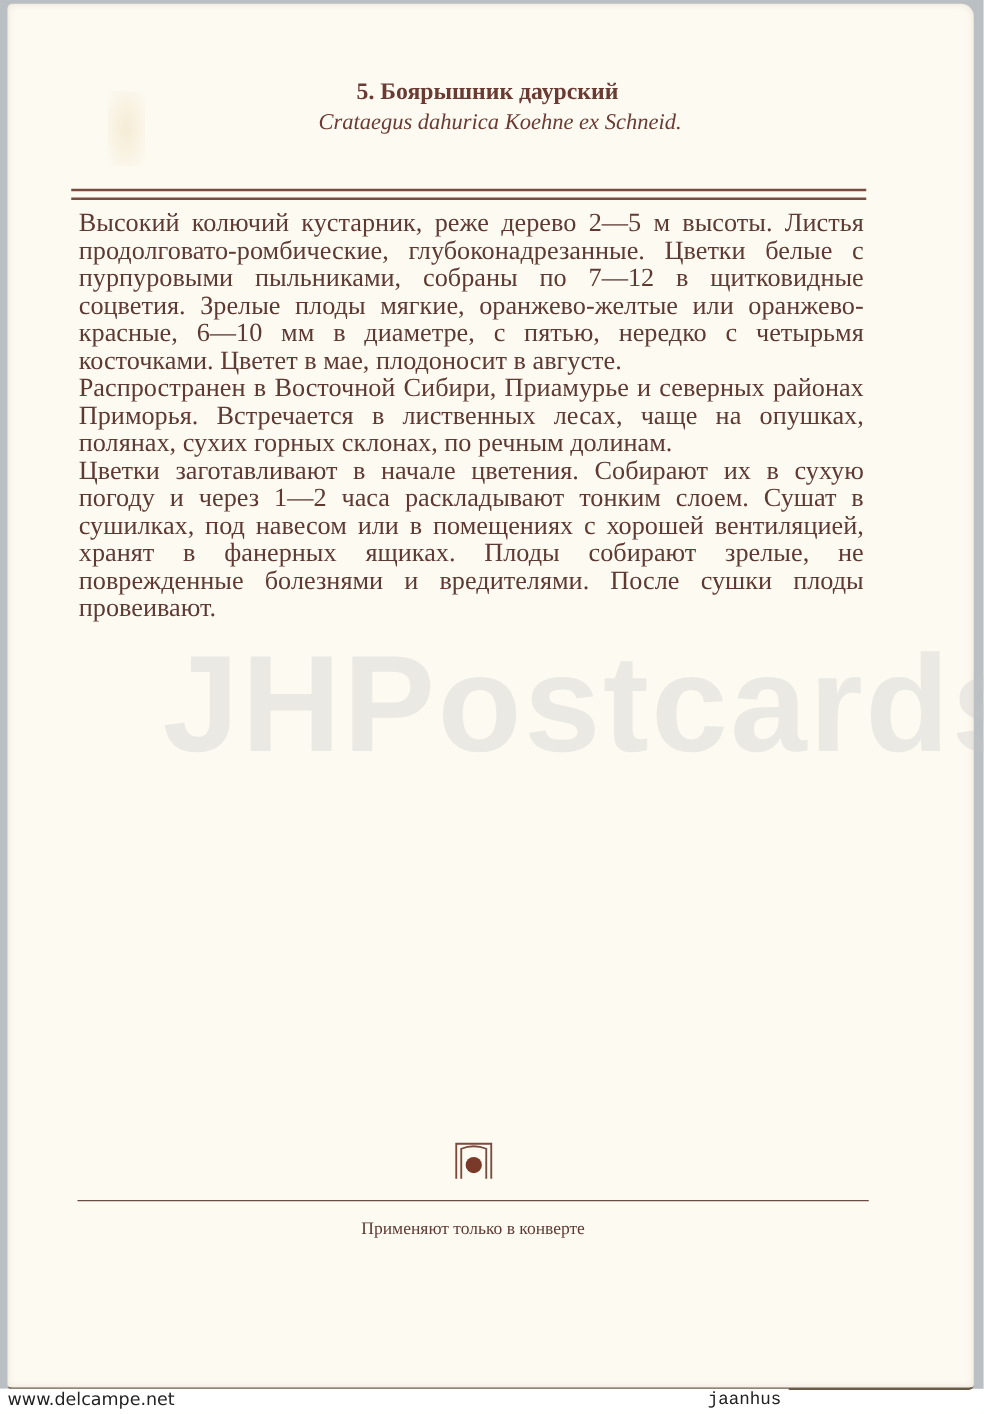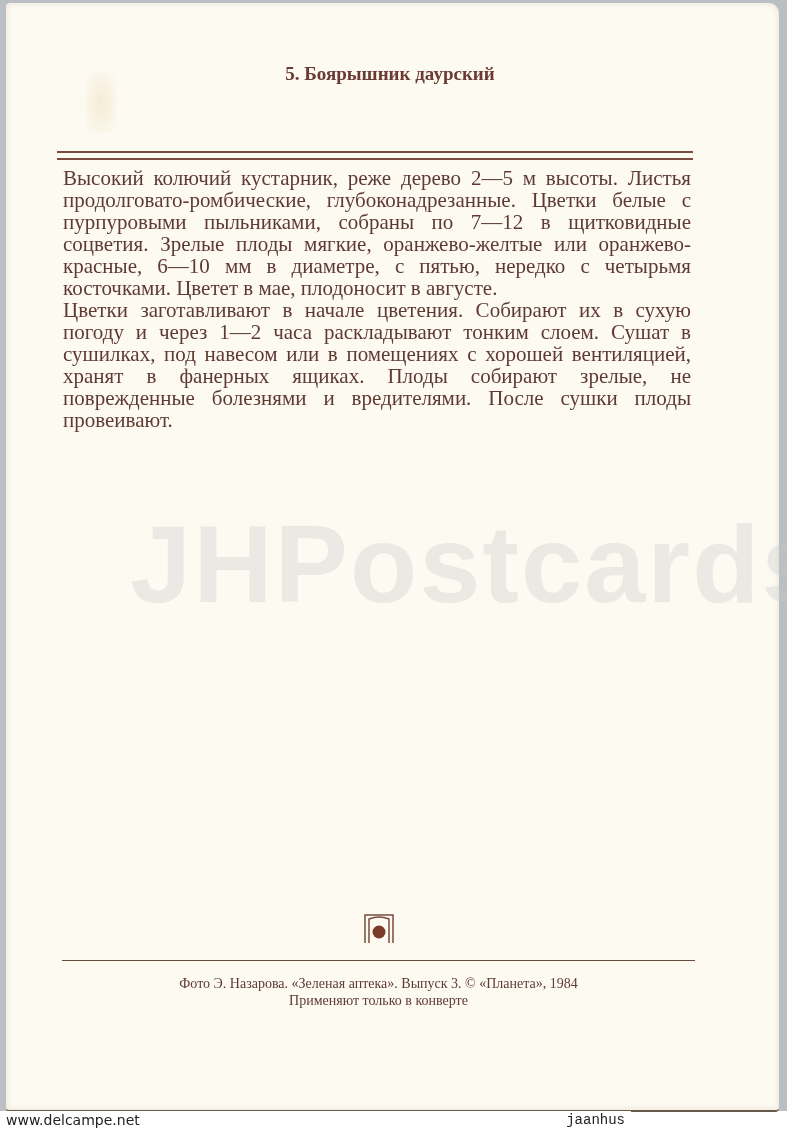--- a/index.html
+++ b/index.html
@@ -64,43 +64,44 @@
 </head>
 <body>
 
 <div class="scan-bg"></div>
 <div class="card">
   <div class="stain"></div>
 </div>
 
 <div class="header">
   <div class="title">5. Боярышник даурский</div>
+  <div class="latin">Crataegus dahurica Koehne ex Schneid.</div>
 </div>
 
 <div class="rule" style="top:151px;"></div>
 <div class="rule" style="top:158px;"></div>
 
 <div class="body-text">
   <p>Высокий колючий кустарник, реже дерево 2—5 м высоты. Листья продолговато-ромбические, глубоконадрезанные. Цветки белые с пурпуровыми пыльниками, собраны по 7—12 в щитковидные соцветия. Зрелые плоды мягкие, оранжево-желтые или оранжево-красные, 6—10 мм в диаметре, с пятью, нередко с четырьмя косточками. Цветет в мае, плодоносит в августе.</p>
+  <p>Распространен в Восточной Сибири, Приамурье и северных районах Приморья. Встречается в лиственных лесах, чаще на опушках, полянах, сухих горных склонах, по речным долинам.</p>
   <p>Цветки заготавливают в начале цветения. Собирают их в сухую погоду и через 1—2 часа раскладывают тонким слоем. Сушат в сушилках, под навесом или в помещениях с хорошей вентиляцией, хранят в фанерных ящиках. Плоды собирают зрелые, не поврежденные болезнями и вредителями. После сушки плоды провеивают.</p>
 </div>
 
 <div class="watermark">JHPostcards</div>
 
 <div class="logo">
   <svg width="34" height="32" viewBox="0 0 34 32">
     <path d="M3 31 V3 H31 V31" fill="none" stroke="#7a4b3f" stroke-width="1.5"></path>
     <path d="M7 31 V7 Q17 3 27 7 V31" fill="none" stroke="#7a4b3f" stroke-width="1.5"></path>
     <circle cx="17" cy="20" r="6.5" fill="#7a3a2a"></circle>
   </svg>
 </div>
 
 <div class="footer-rule"></div>
 
 <div class="imprint">
-  <div>Фото Э. Назарова. «Зеленая аптека». Выпуск 3. © «Планета», 1984</div>
   <div>Применяют только в конверте</div>
 </div>
 
 <div class="site-bar">
   <span class="site-left">www.delcampe.net</span>
   <span class="site-right">jaanhus</span>
 </div>
 
 </body></html>

